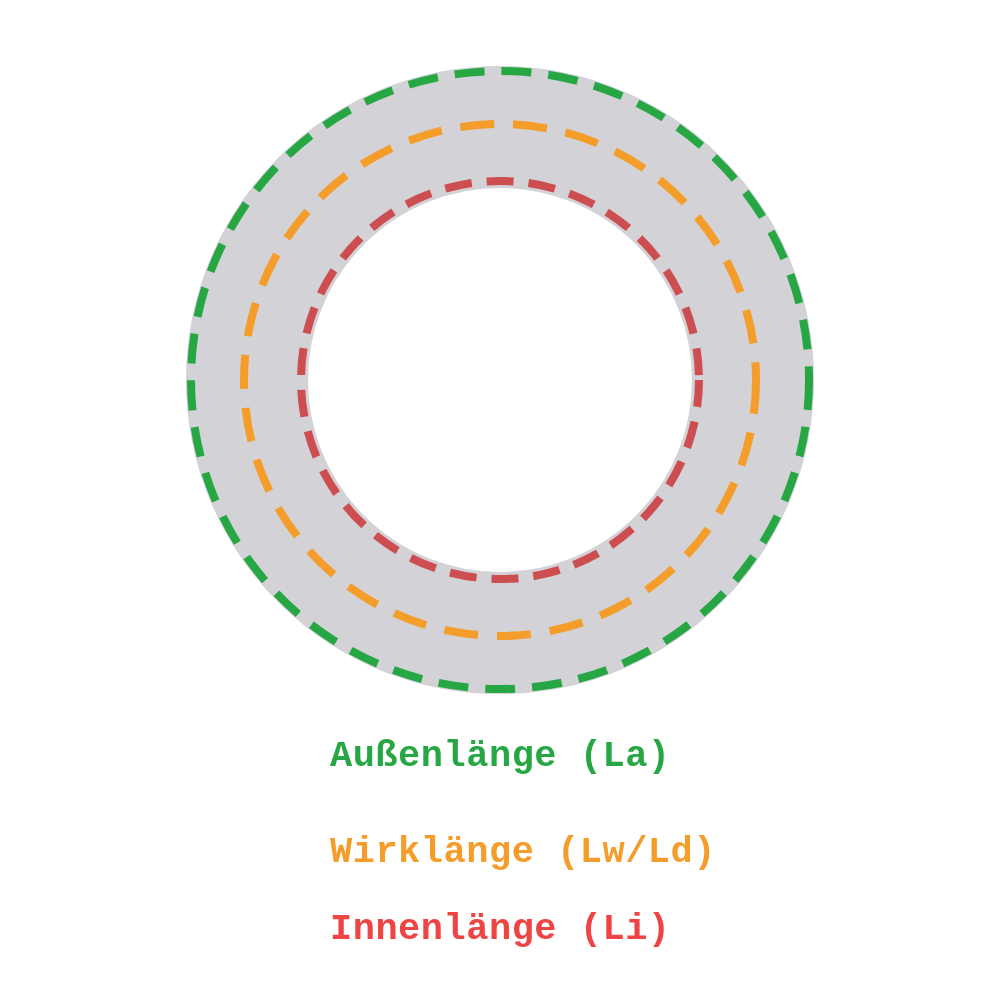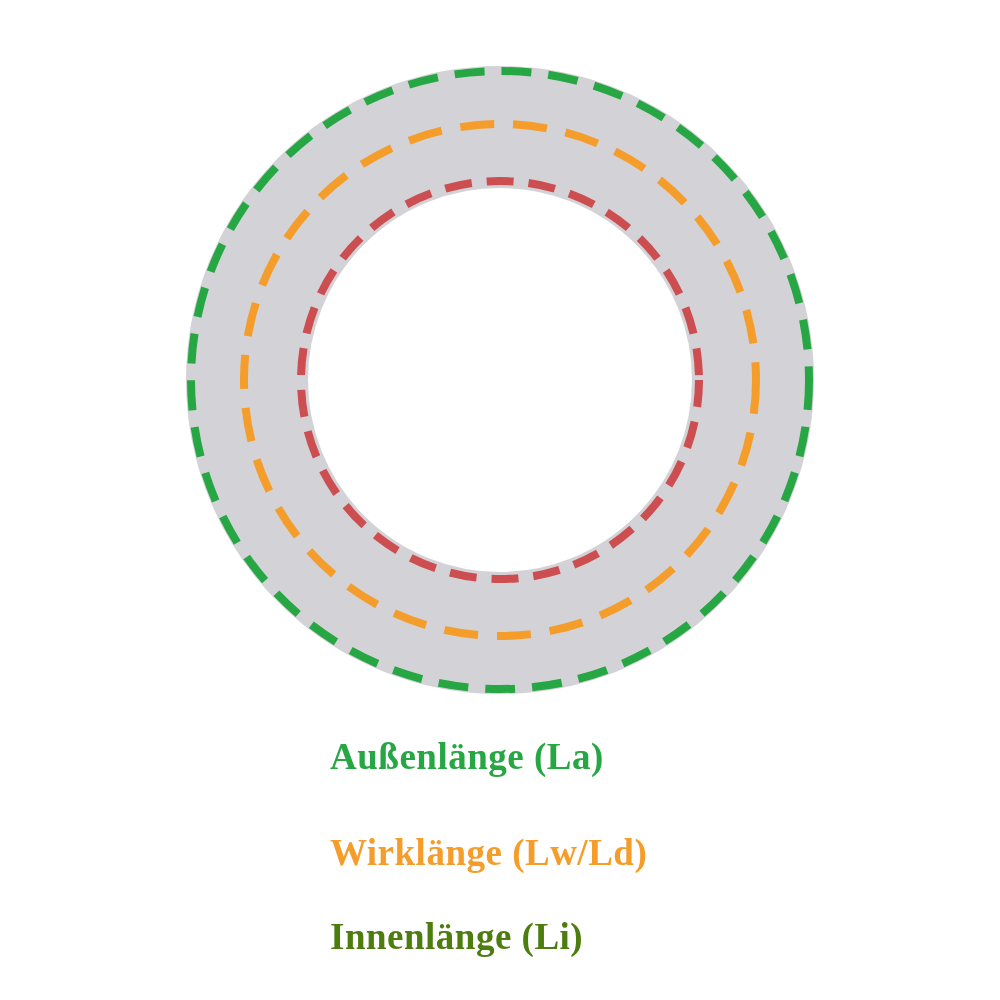--- a/index.html
+++ b/index.html
@@ -6,21 +6,21 @@
     margin: 0;
     padding: 0;
     background: #ffffff;
   }
   .canvas {
     position: relative;
     width: 1000px;
     height: 1000px;
     background: #ffffff;
     overflow: hidden;
-    font-family: Liberation Serif, serif;
+    font-family: Liberation Mono, monospace;
   }
   .belt-svg {
     position: absolute;
     top: 0;
     left: 0;
   }
   .legend {
     position: absolute;
     left: 330px;
     top: 738px;
@@ -48,16 +48,16 @@
     <circle cx="500" cy="380" r="309" fill="none" stroke-width="8" stroke-dasharray="30 17" stroke-linecap="butt" stroke="#27a644"></circle>
 
     <circle cx="500" cy="380" r="256" fill="none" stroke-width="8" stroke-dasharray="34 19" stroke-linecap="butt" stroke="#f59d2b"></circle>
 
     <circle cx="500" cy="380" r="199" fill="none" stroke-width="8" stroke-dasharray="27 15" stroke-linecap="butt" stroke="#cd4e50"></circle>
   </svg>
 
   <div class="legend">
     <div class="legend-line" style="color: rgb(39, 166, 68);">Außenlänge (La)</div>
     <div class="legend-line" style="color: rgb(245, 157, 43); margin-top: 19px;">Wirklänge (Lw/Ld)</div>
-    <div class="legend-line" style="color: #4d7c0f; margin-top: 7px;">Innenlänge (Li)</div>
+    <div class="legend-line" style="color: #ef4444;">Innenlänge (Li)</div>
   </div>
 
 </div>
 
 </body></html>

